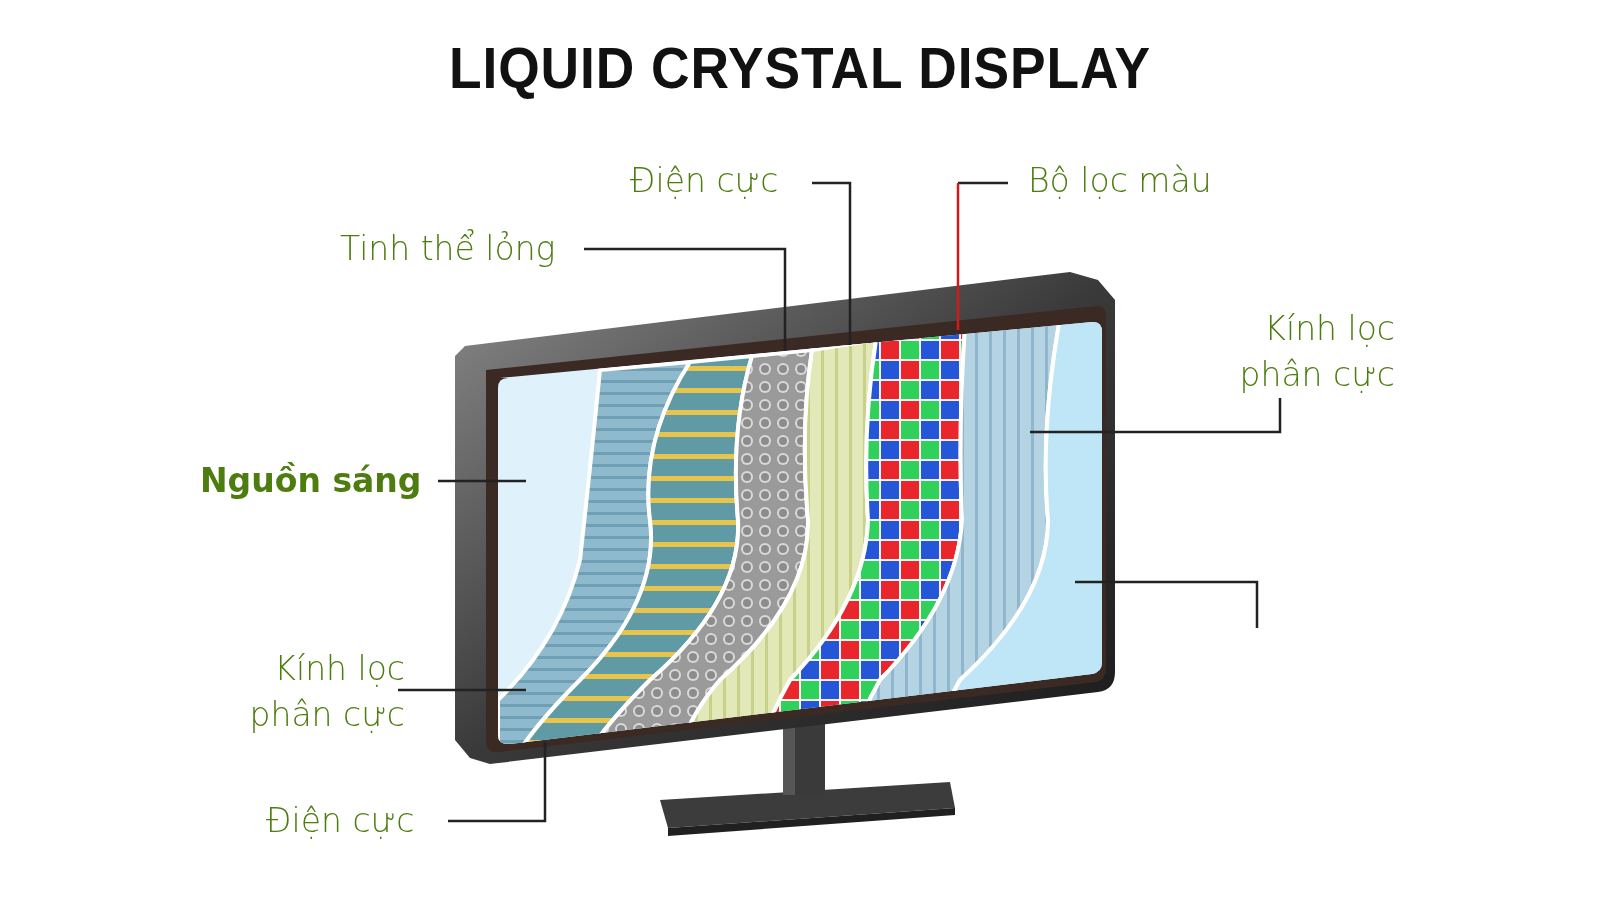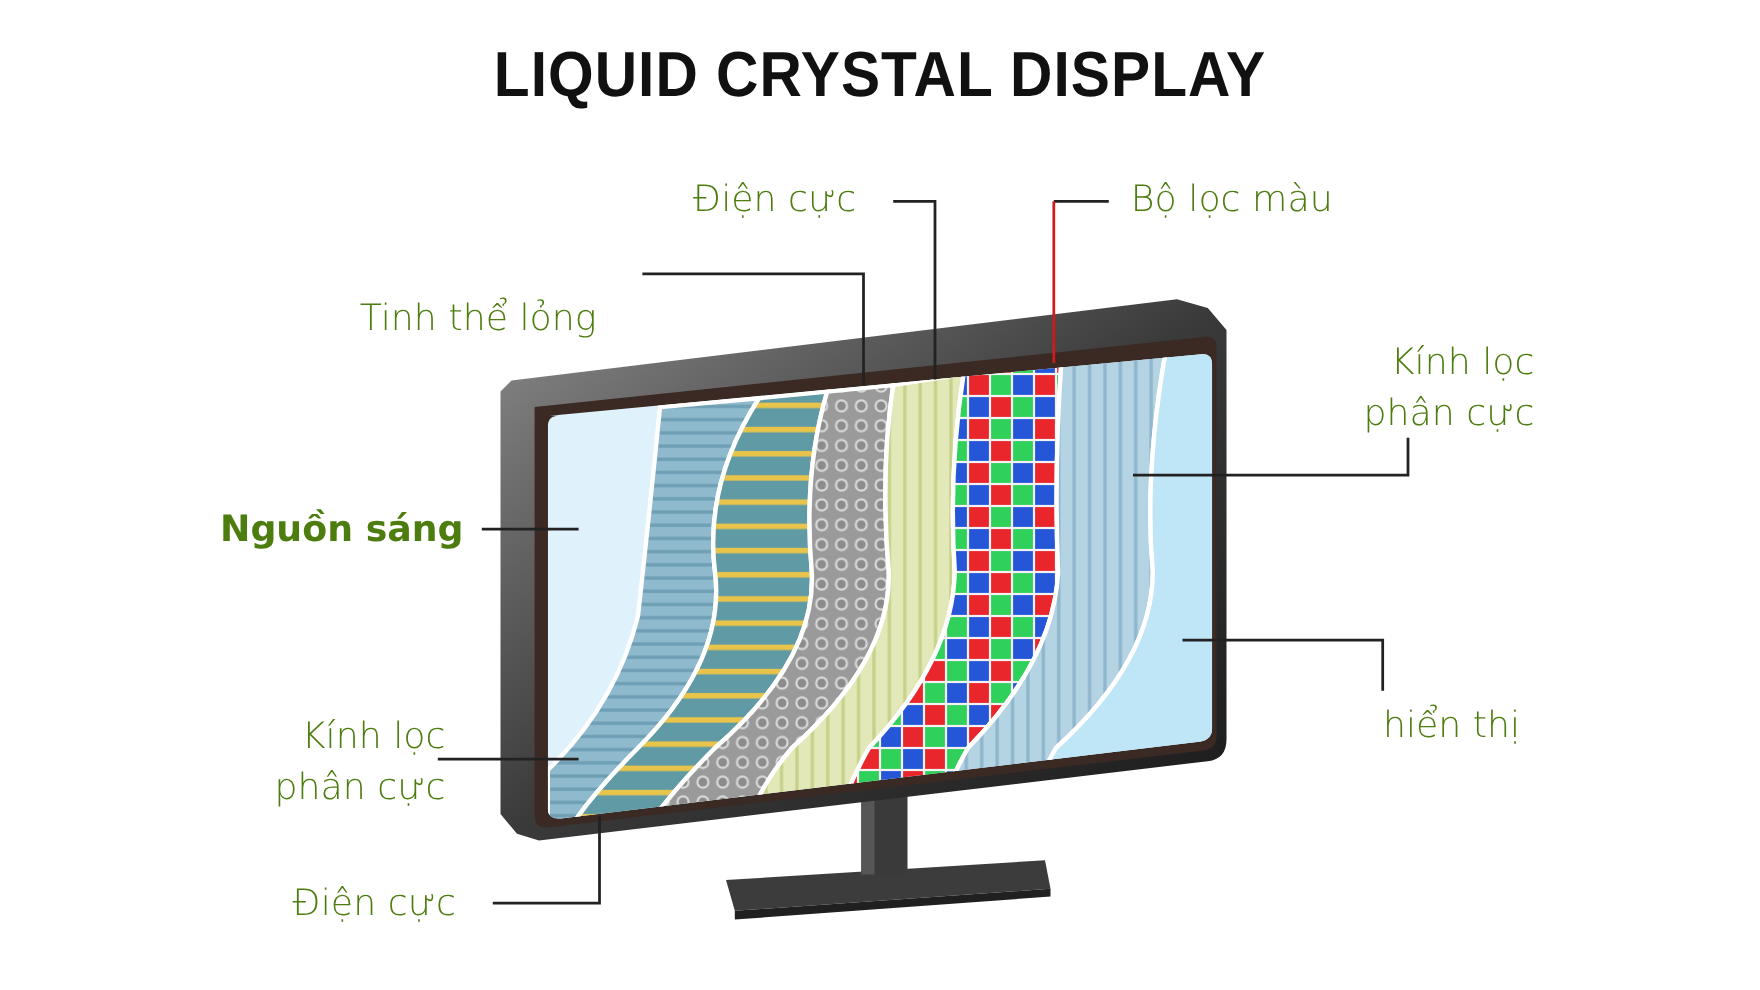--- a/index.html
+++ b/index.html
@@ -94,26 +94,25 @@
     <polyline points="438,481 526,481"></polyline>
     <polyline points="398,690 526,690"></polyline>
     <polyline points="448,821 545,821 545,742"></polyline>
     <polyline points="1075,582 1257,582 1257,628"></polyline>
   </g>
   <polyline points="958,183 958,330" stroke="#d11a1a" stroke-width="2.5" fill="none"></polyline>
 </svg>
 
 <div class="label" style="left:630px;top:158px;">Điện cực</div>
 <div class="label" style="left:1028px;top:158px;">Bộ lọc màu</div>
-<div class="label" style="left:327px;top:226px;margin-top:40px;">Tinh thể lỏng</div>
+<div class="label" style="left:340px;top:226px;">Tinh thể lỏng</div>
 <div class="label center" style="left:1195px;top:306px;width:200px;">
   <div>Kính lọc</div>
   <div>phân cực</div>
 </div>
 <div class="label" style="left:200px;top:458px;font-weight:bold;">Nguồn sáng</div>
 <div class="label center" style="left:205px;top:646px;width:200px;">
   <div>Kính lọc</div>
   <div>phân cực</div>
 </div>
 <div class="label" style="left:266px;top:798px;">Điện cực</div>
 <div class="label center" style="left:1172px;top:636px;width:210px;">
-  <div>hiển thị</div>
 </div>
 
 </body></html>

